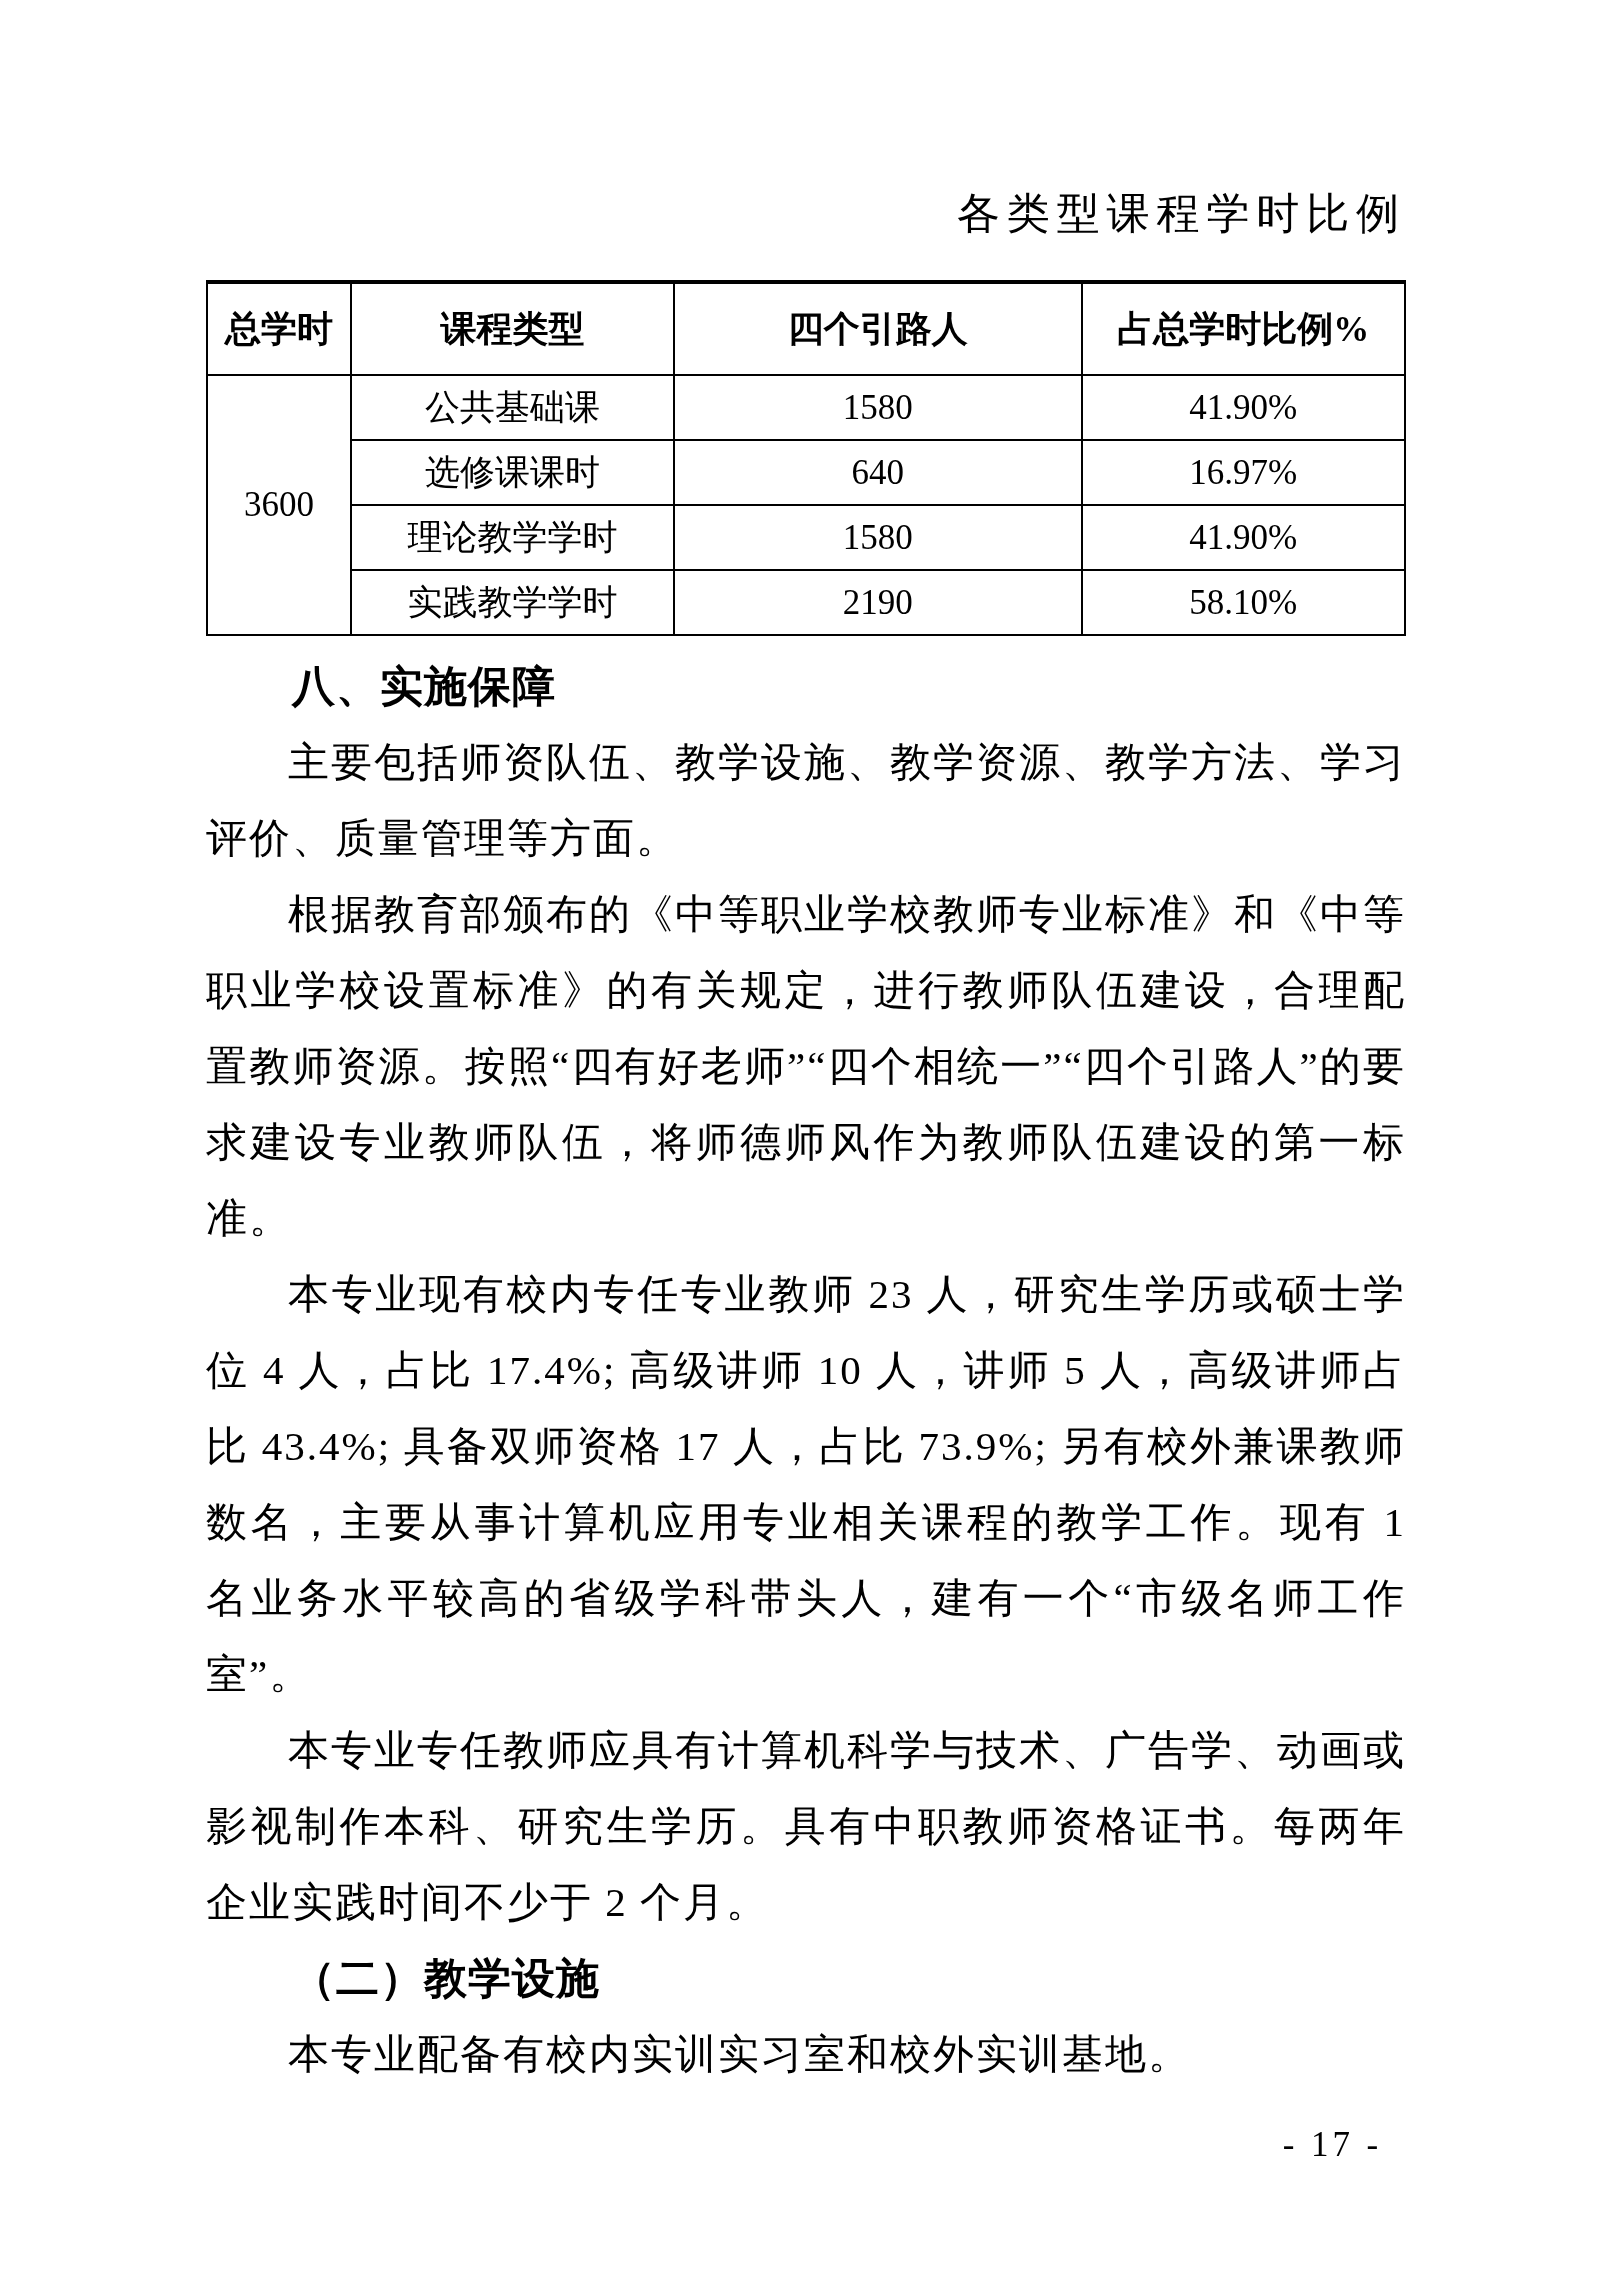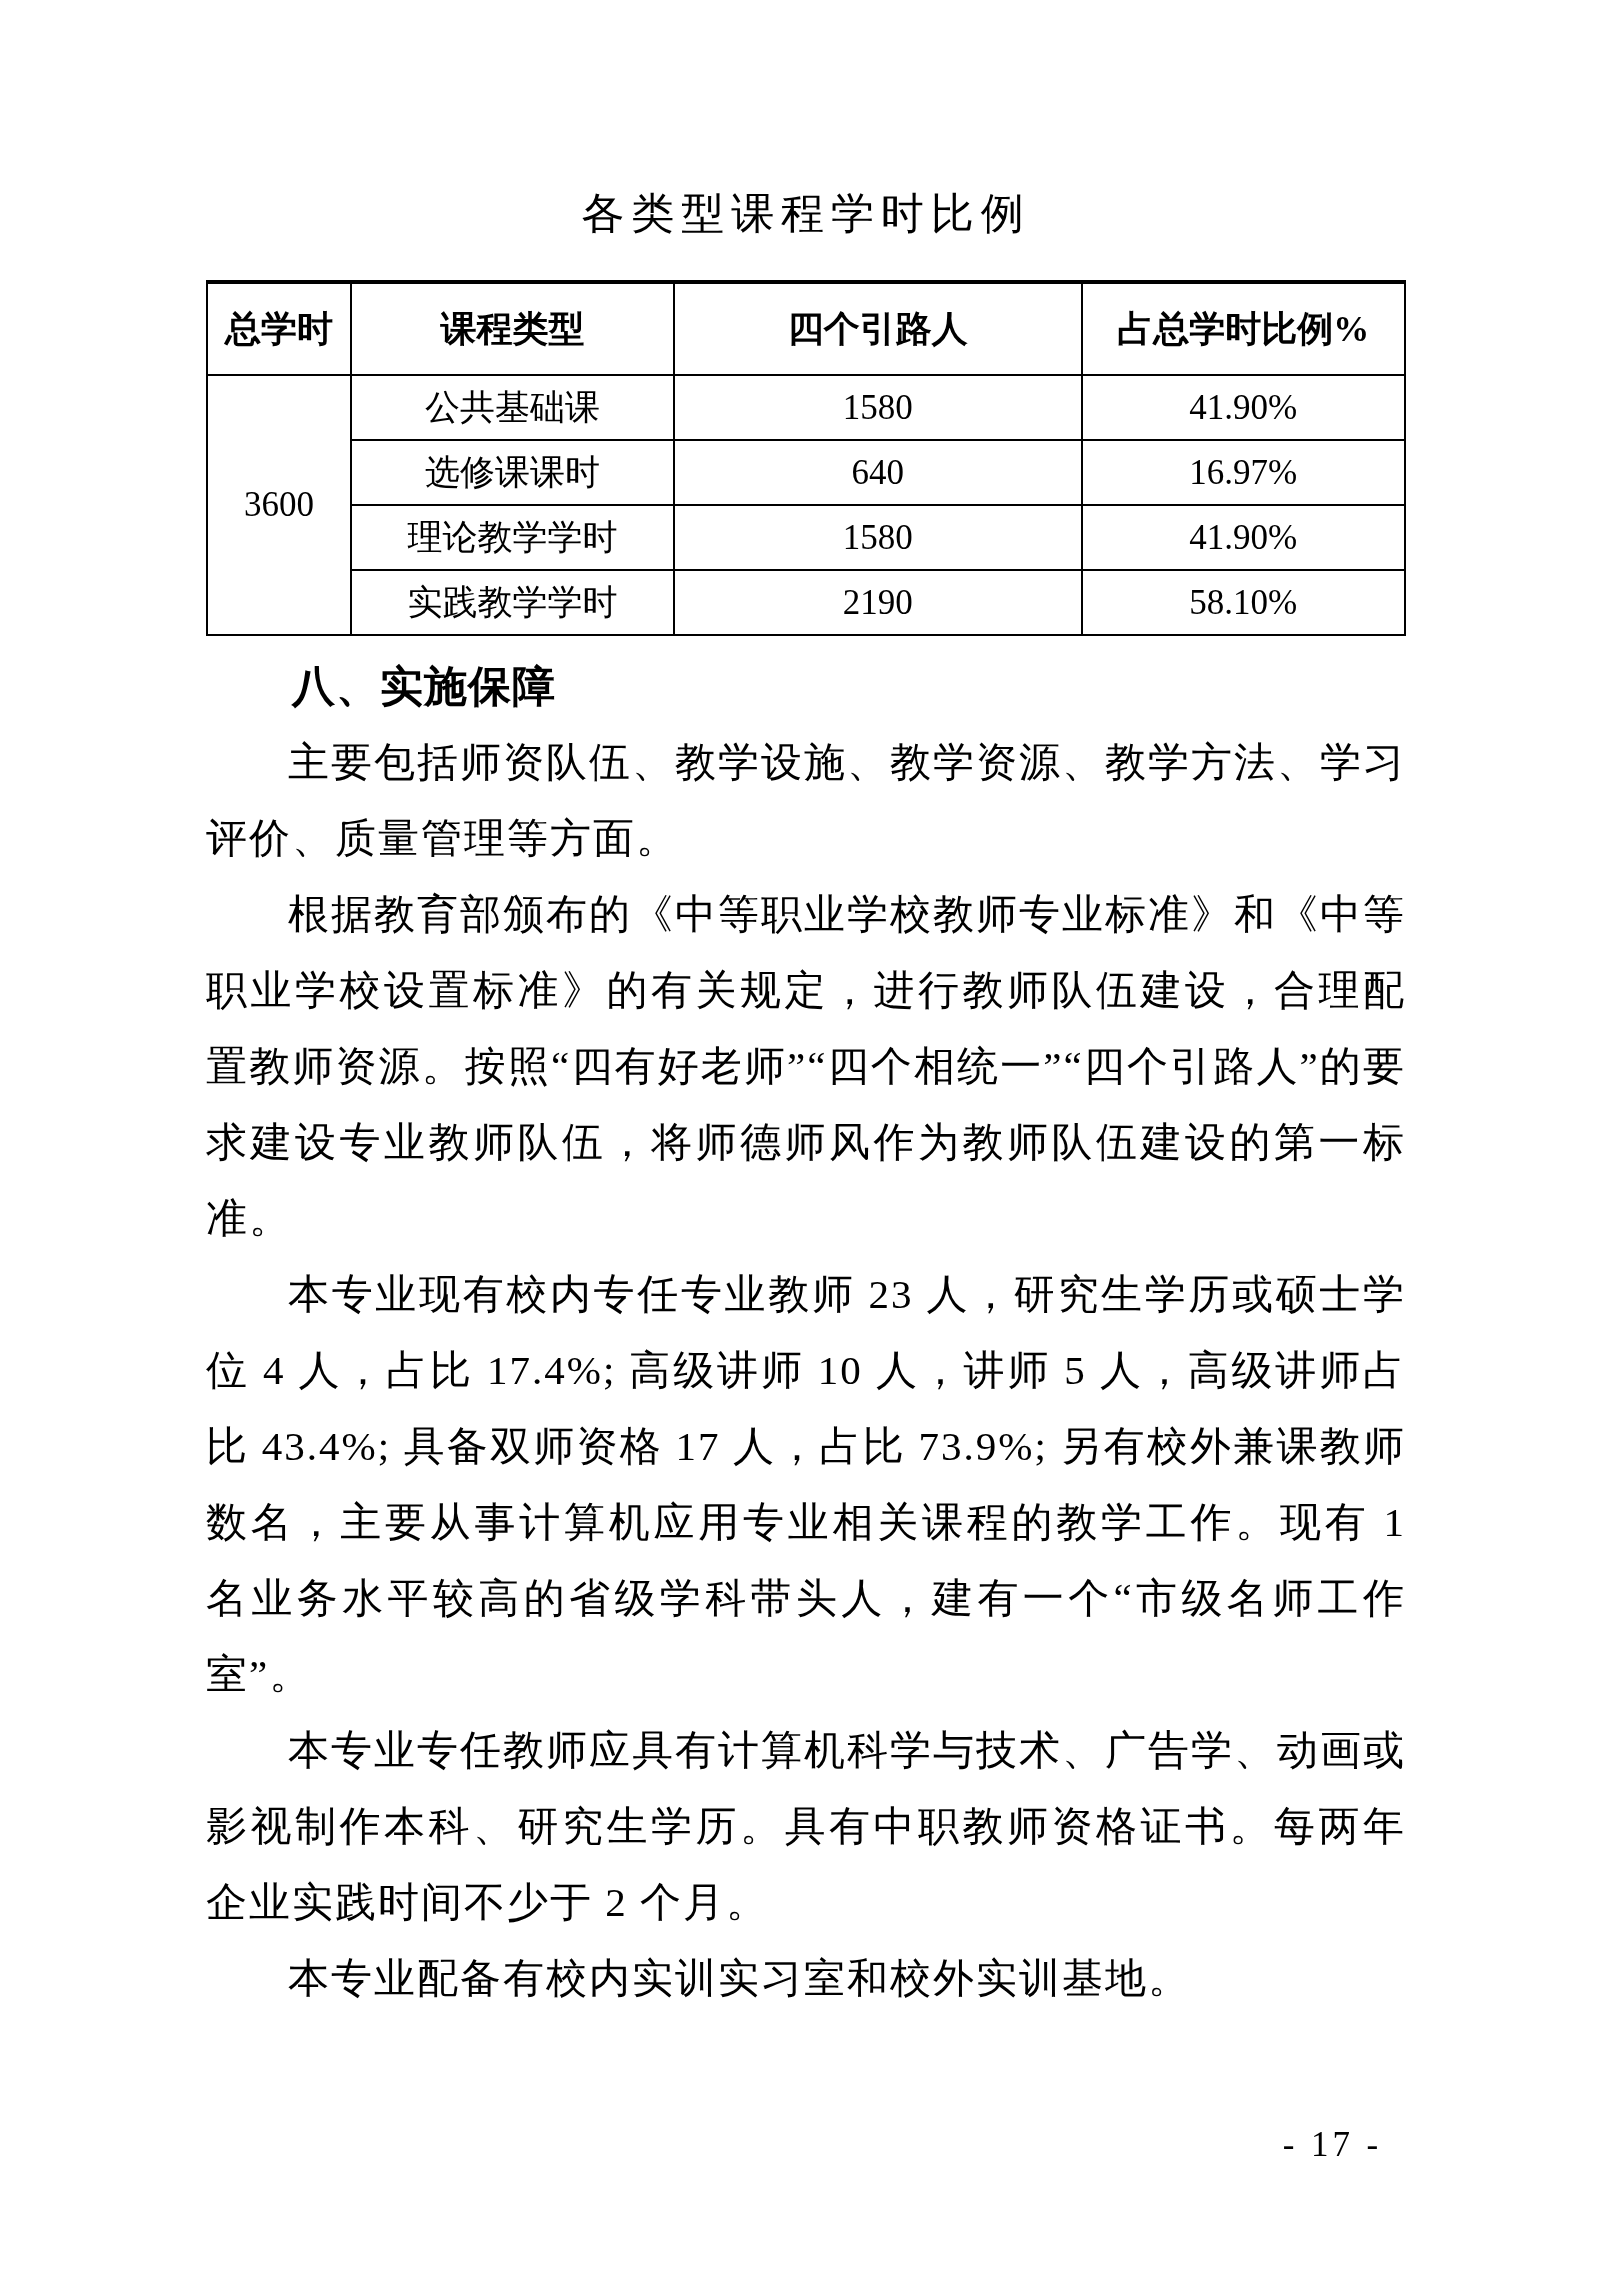--- a/index.html
+++ b/index.html
@@ -14,21 +14,21 @@
   }
   .content {
     position: absolute;
     left: 206px;
     top: 178px;
     width: 1200px;
   }
   .doc-title {
     font-size: 43px;
     line-height: 71px;
-    text-align: center;
+    text-align: right;
     letter-spacing: 6.9px;
     font-weight: normal;
     margin: 0;
   }
   table.hours-table {
     width: 100%;
     table-layout: fixed;
     border-collapse: collapse;
     margin-top: 31px;
     border: 2.9px solid #000;
@@ -126,20 +126,21 @@
         </tr>
       </tbody>
     </table>
 
     <div class="bodytext">
       <h2>八、实施保障</h2>
       <p>主要包括师资队伍、教学设施、教学资源、教学方法、学习评价、质量管理等方面。</p>
       <p>根据教育部颁布的《中等职业学校教师专业标准》和《中等职业学校设置标准》的有关规定，进行教师队伍建设，合理配置教师资源。按照“四有好老师”“四个相统一”“四个引路人”的要求建设专业教师队伍，将师德师风作为教师队伍建设的第一标准。</p>
       <p>本专业现有校内专任专业教师 23 人，研究生学历或硕士学位 4 人，占比 17.4%; 高级讲师 10 人，讲师 5 人，高级讲师占比 43.4%; 具备双师资格 17 人，占比 73.9%; 另有校外兼课教师数名，主要从事计算机应用专业相关课程的教学工作。现有 1 名业务水平较高的省级学科带头人，建有一个“市级名师工作室”。</p>
       <p>本专业专任教师应具有计算机科学与技术、广告学、动画或影视制作本科、研究生学历。具有中职教师资格证书。每两年企业实践时间不少于 2 个月。</p>
+      <h3>（二）教学设施</h3>
       <p>本专业配备有校内实训实习室和校外实训基地。</p>
     </div>
 
   </div>
 
   <div class="page-number">- 17 -</div>
 </div>
 
 
 </body></html>

